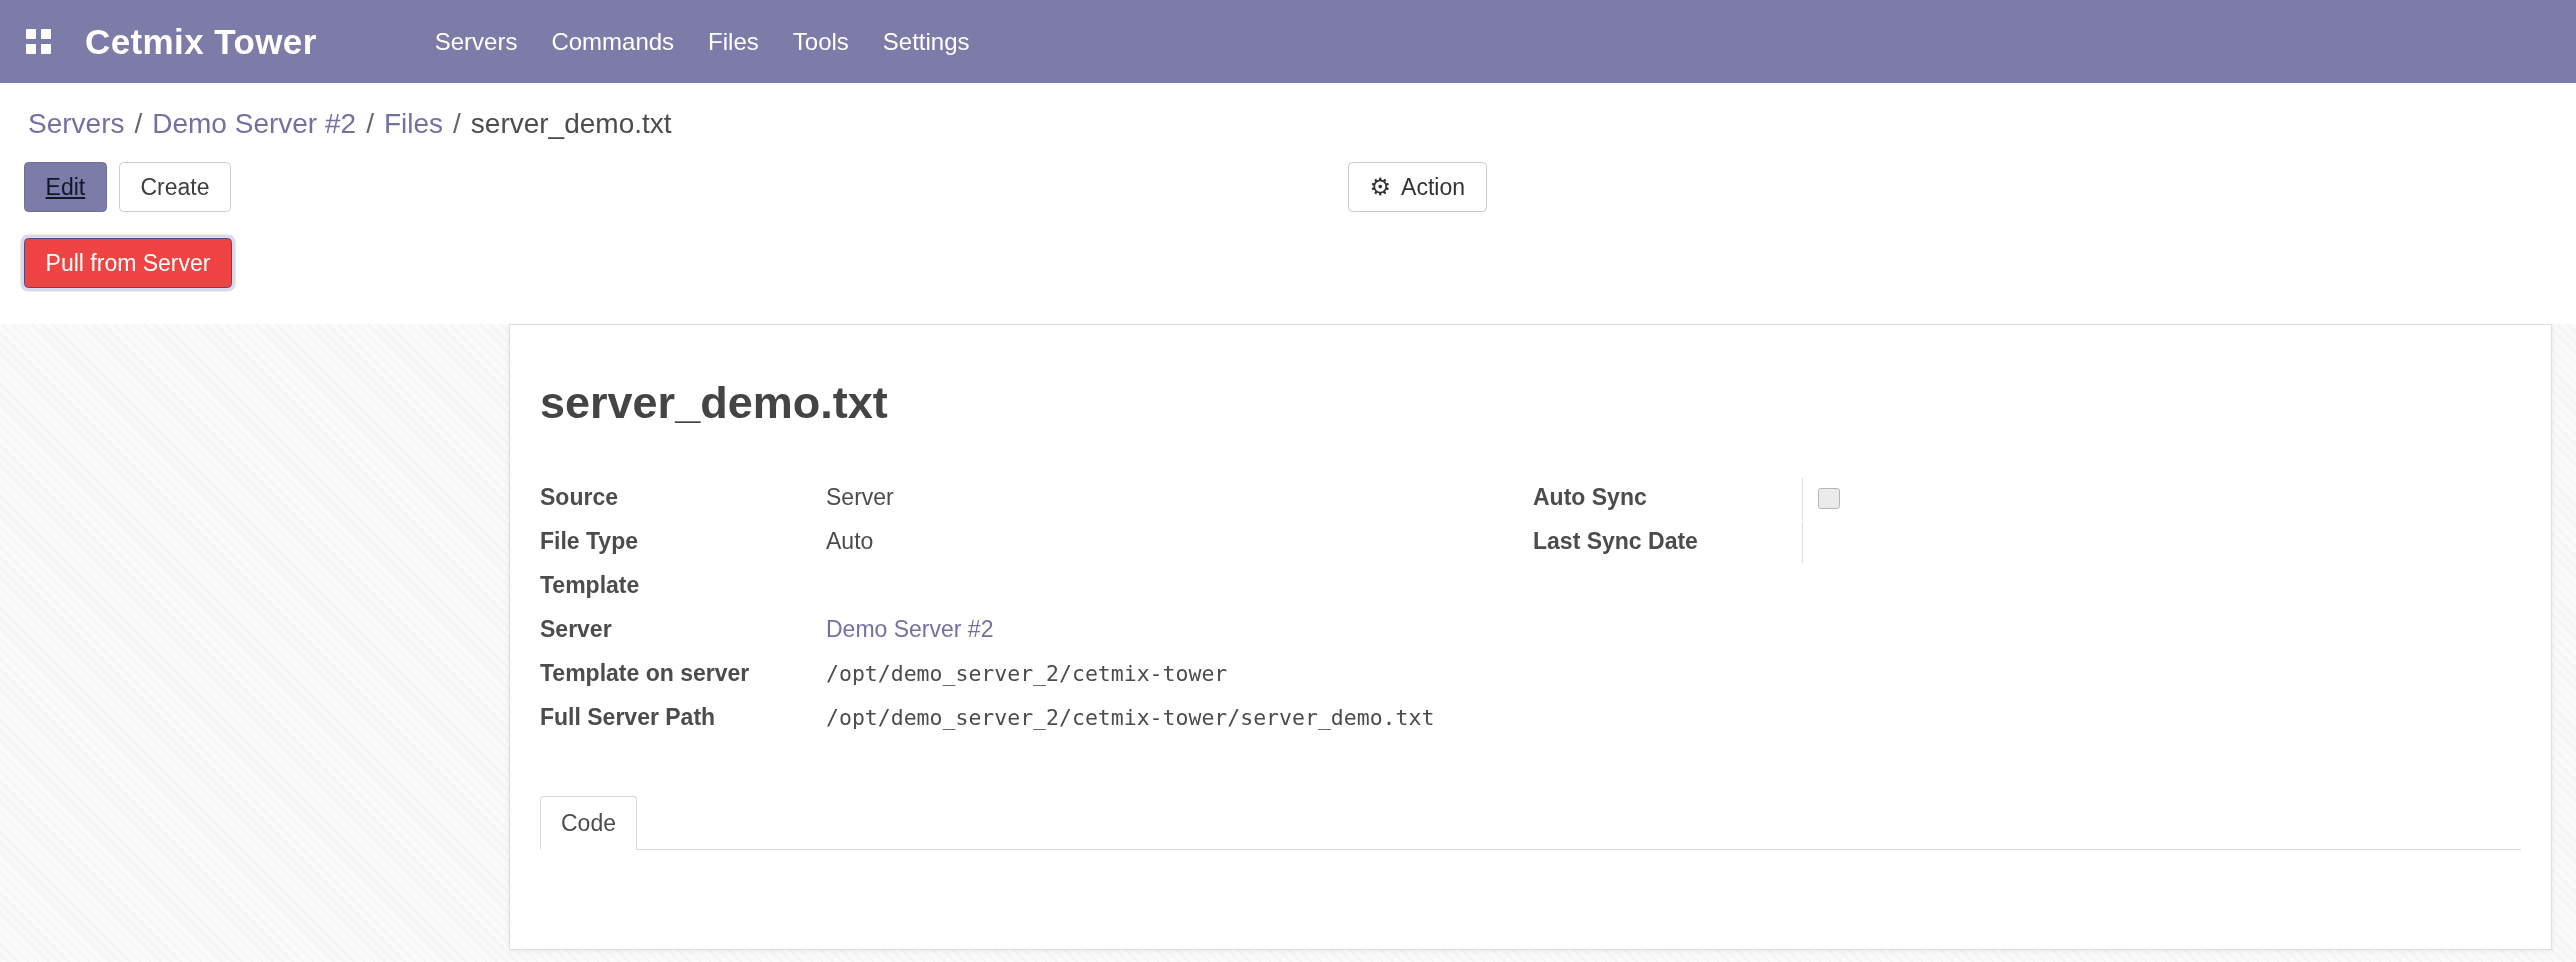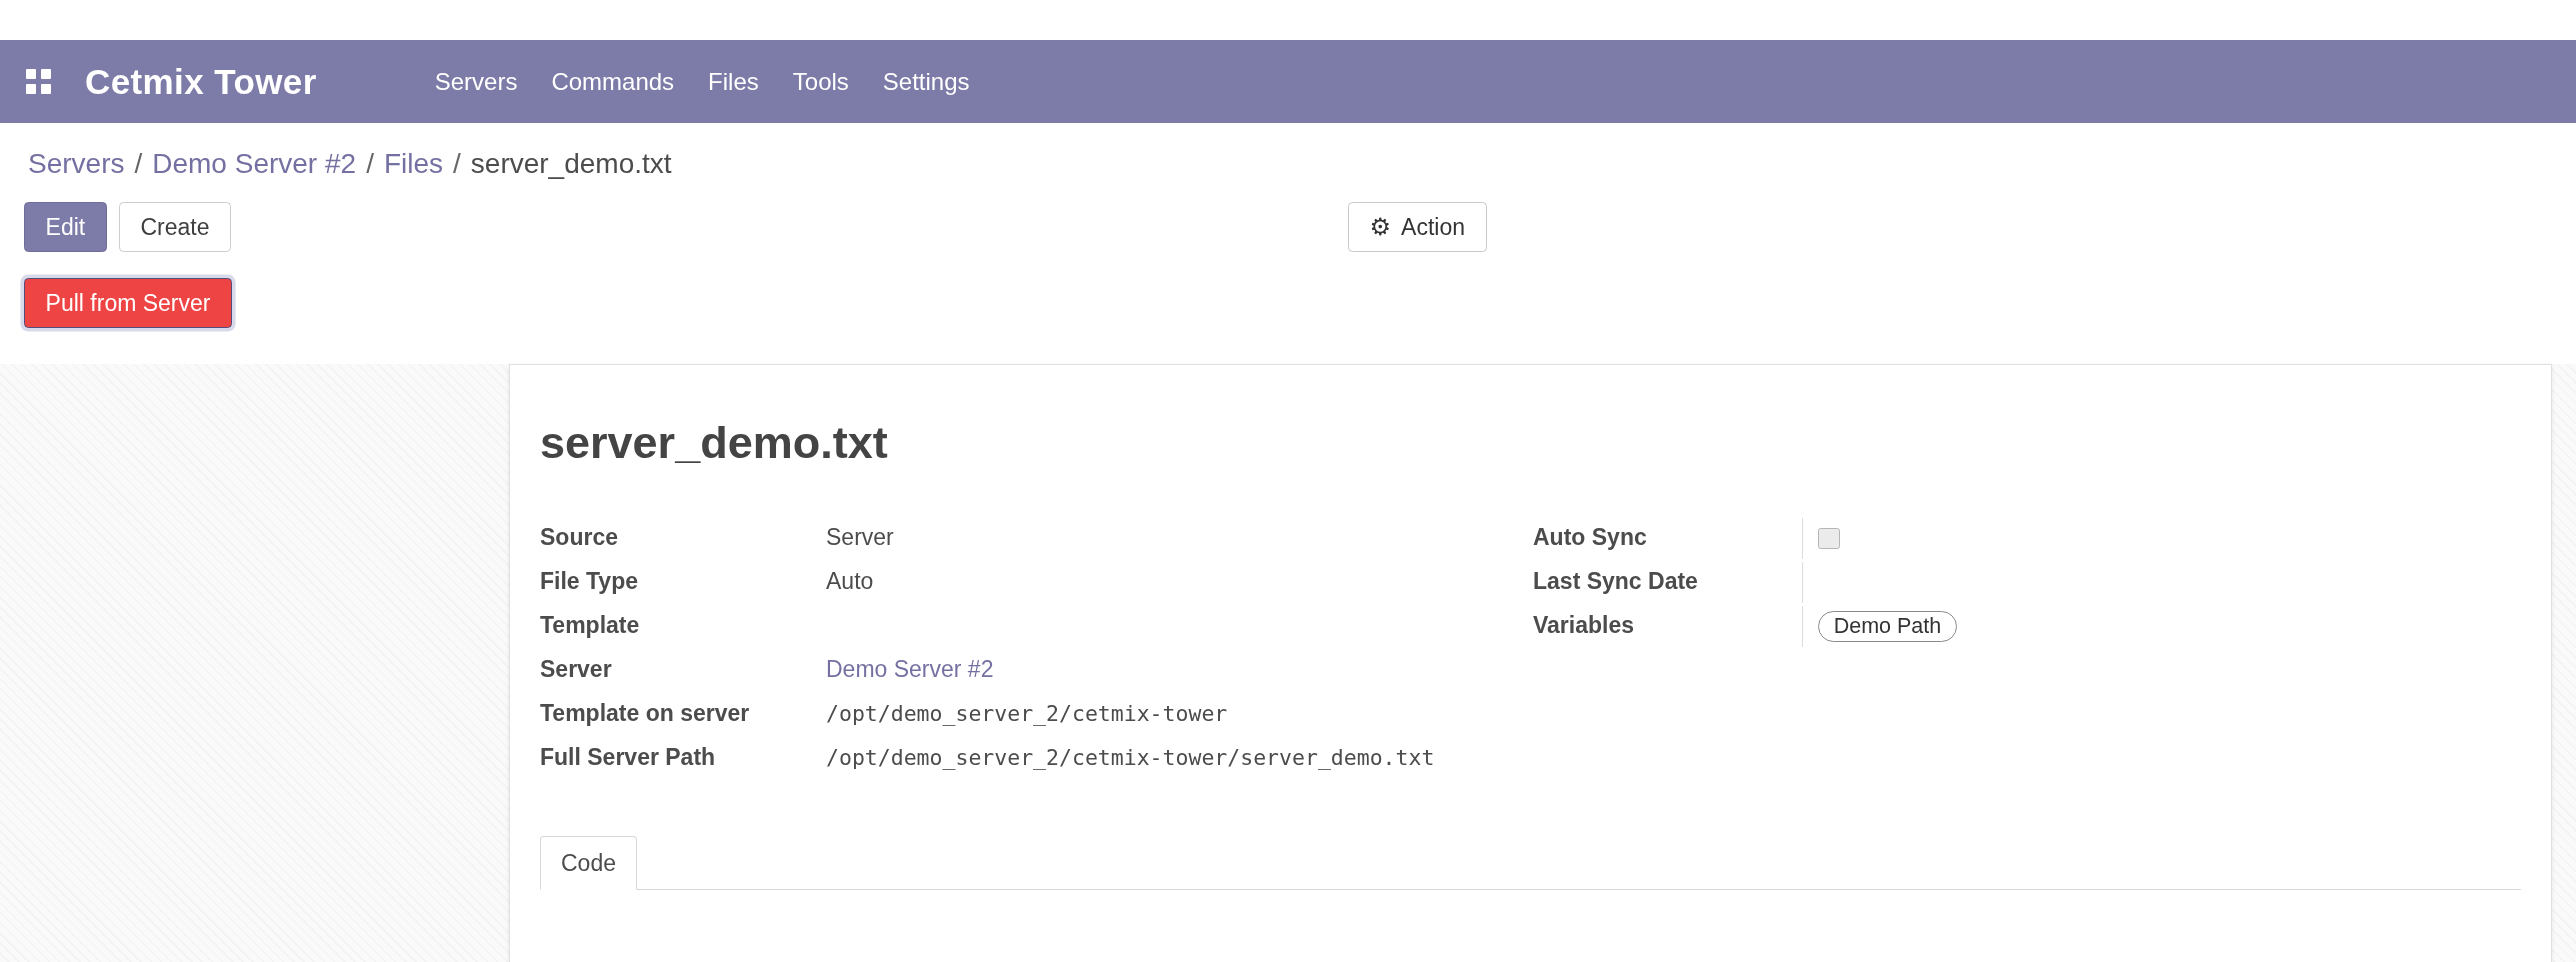--- a/index.html
+++ b/index.html
@@ -1,42 +1,42 @@
 <!DOCTYPE html>
 <html style="font-size:14.4px"><head>
 <meta charset="utf-8">
 <style>
   * { margin:0; padding:0; box-sizing:border-box; }
   html,body { width:2576px; height:962px; overflow:hidden; background:#fff;
               font-family:"Liberation Sans", sans-serif; }
 
   
   .navbar { height:83px; background:#7d7ba7; display:flex; align-items:center;
-            padding-left:26px; color:#fff;margin-top:40px; }
+            padding-left:26px; color:#fff; }
   .apps-icon { width:25px; height:25px; display:grid;
                grid-template-columns:10px 10px; grid-template-rows:10px 10px;
                gap:4.5px; margin-right:34px; cursor:pointer; }
   .apps-icon span { background:#fff; border-radius:0.9px; }
   .brand { font-size:35px; font-weight:700; letter-spacing:0.4px; margin-right:101px; }
   .nav-menu { display:flex; align-items:center; height:100%; }
   .nav-item { font-size:24px; padding:0 17px; height:100%; display:flex;
               align-items:center; cursor:pointer; }
 
   
   .control-panel { background:#fff; padding-bottom:7.2px; }
   .breadcrumb { margin:23px 0 4px 28px; font-size:28px; line-height:36px; color:#777; }
   .breadcrumb .bc-link { color:#7471a2; cursor:pointer; text-decoration:none; }
   .breadcrumb .sep { margin:0 10px; color:#666; }
   .breadcrumb .current { color:#4c4c4c; }
 
   .btn { font-family:inherit; font-size:23px; height:50px; padding:0 20.6px;
          border-radius:4.5px; border:0.9px solid transparent; cursor:pointer;
          display:inline-flex; align-items:center; }
   .btn-row { position:relative; margin-top:20px; padding-left:24px; height:50px; }
-  .btn-primary { background:#7d7ba7; color:#ffffff; border-color:#6f6d99; }
+  .btn-primary { background:#7d7ba7; color:#0f172a; border-color:#6f6d99;text-decoration:underline; }
   .btn-default { background:#fff; color:#3f3f3f; border-color:#cdcdcd; margin-left:8px; }
   .btn-action { position:absolute; left:1348px; top:0; background:#fff;
                 color:#333; border-color:#c9c9c9; }
   .btn-action .gear { font-size:24px; margin-right:10px; line-height:1; }
   .pull-row { margin-top:26px; padding-left:24px; height:52px; }
   .btn-pull { background:#ef4444; color:#fff; border:0.9px solid #514e78;
               box-shadow:0 0 0 3.6px rgba(130,140,190,0.32); }
 
   
   .sheet-bg { height:672px; background-color:#fafafa;
@@ -147,26 +147,20 @@
         <div class="frow">
           <div class="flabel">Auto Sync</div>
           <div class="rvalue">
             <div class="checkbox"></div>
           </div>
         </div>
         <div class="frow">
           <div class="flabel">Last Sync Date</div>
           <div class="rvalue"></div>
         </div>
-        <div class="frow">
-          <div class="flabel">Variables</div>
-          <div class="rvalue">
-            <span class="tag-pill">Demo Path</span>
-          </div>
-        </div>
       </div>
     </div>
 
     <div class="notebook">
       <div class="tab">Code</div>
     </div>
     <div class="tab-content"></div>
   </div>
 </div>
 

